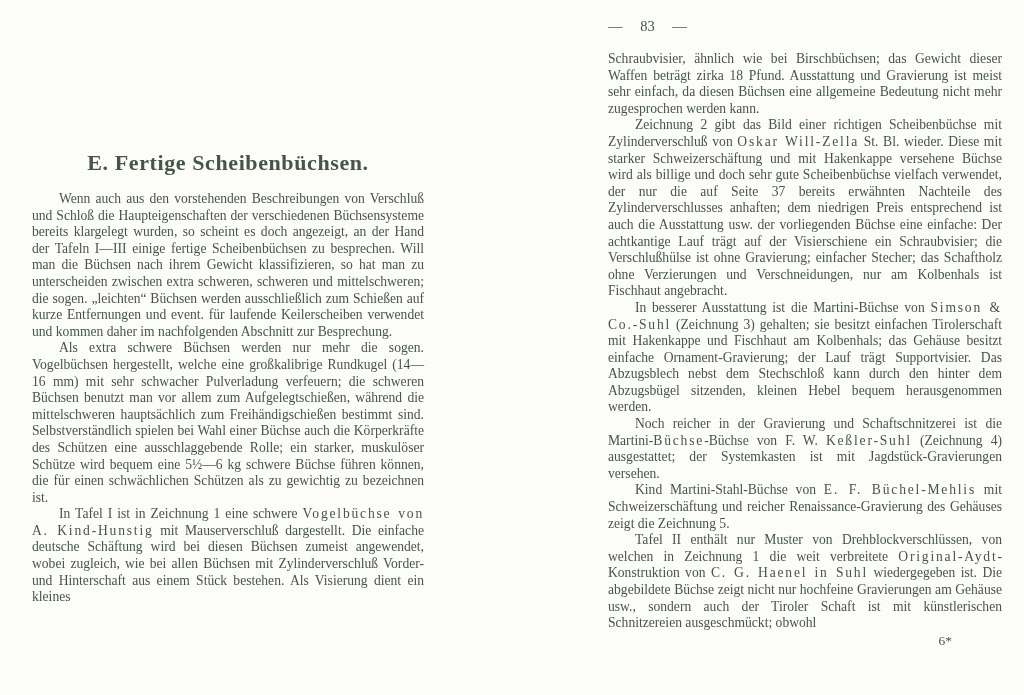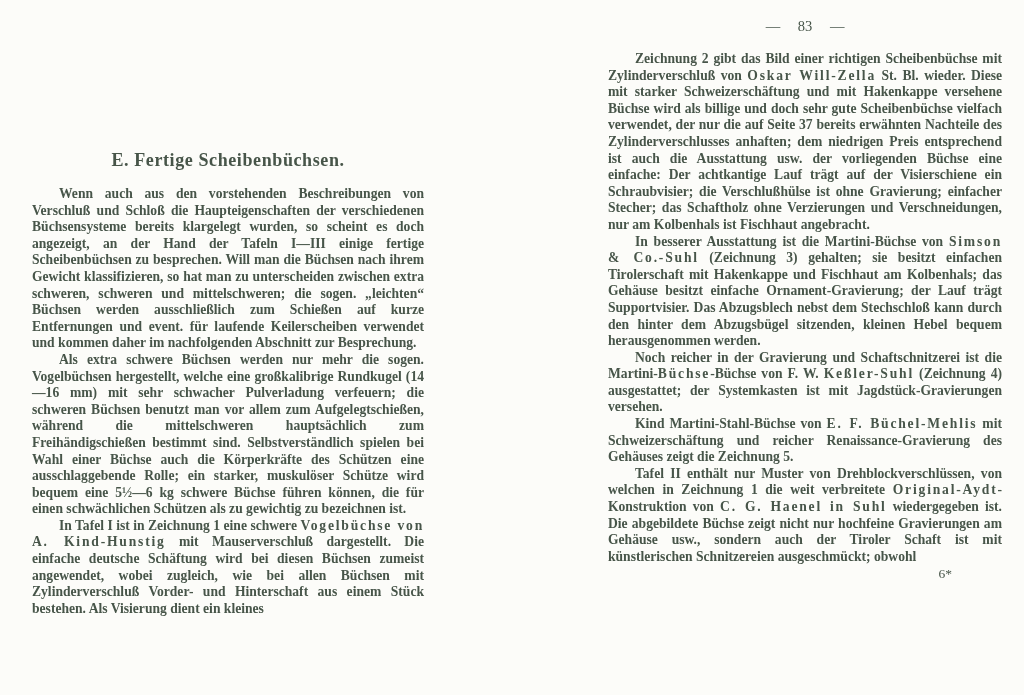--- a/index.html
+++ b/index.html
@@ -11,33 +11,33 @@
     width:1024px;height:695px;overflow:hidden;
     background:var(--paper);
     color:var(--ink);
     font-family:"Liberation Serif","DejaVu Serif",serif;
   }
   .page{position:relative;width:1024px;height:695px;}
   .col{position:absolute;}
   .col-left{left:32px;top:150px;width:392px;}
   .col-right{left:608px;top:18px;width:394px;}
   .heading{
-    font-size:18px;font-weight:bold;text-align:center;
+    font-size:22px;font-weight:bold;text-align:center;
     margin:0 0 15px 0;letter-spacing:0.6px;
   }
   .page-number{
-    text-align:center;font-size:14.5px;word-spacing:14px;
+    text-align:left;font-size:14.5px;word-spacing:14px;
     margin:0 0 16px 0;
   }
   .para{
     margin:0;font-size:13.6px;line-height:16.6px;
     text-align:justify;text-justify:inter-word;
     hyphens:auto;-webkit-hyphens:auto;
   }
-  .para.indent{text-indent:27px;font-weight:bold;}
+  .para.indent{text-indent:27px;}
   .sperr{letter-spacing:1.8px;}
   .signature{
     text-align:right;padding-right:50px;font-size:13.5px;margin-top:1px;
   }
 </style>
 </head>
 <body>
 
 <div class="page">
 
@@ -46,20 +46,21 @@
     <div>
         <p class="para indent"><span>Wenn auch aus den vorstehenden Beschreibungen von Verschluß und Schloß die Haupteigenschaften der verschiedenen Büchsensysteme bereits klargelegt wurden, so scheint es doch angezeigt, an der Hand der Tafeln I—III einige fertige Scheibenbüchsen zu besprechen. Will man die Büchsen nach ihrem Gewicht klassifizieren, so hat man zu unterscheiden zwischen extra schweren, schweren und mittelschweren; die sogen. „leichten“ Büchsen werden ausschließlich zum Schießen auf kurze Entfernungen und event. für laufende Keilerscheiben verwendet und kommen daher im nachfolgenden Abschnitt zur Besprechung.</span></p>
         <p class="para indent"><span>Als extra schwere Büchsen werden nur mehr die sogen. Vogelbüchsen hergestellt, welche eine großkalibrige Rundkugel (14—16 mm) mit sehr schwacher Pulverladung verfeuern; die schweren Büchsen benutzt man vor allem zum Aufgelegtschießen, während die mittelschweren hauptsächlich zum Freihändigschießen bestimmt sind. Selbstverständlich spielen bei Wahl einer Büchse auch die Körperkräfte des Schützen eine ausschlaggebende Rolle; ein starker, muskulöser Schütze wird bequem eine 5½—6 kg schwere Büchse führen können, die für einen schwächlichen Schützen als zu gewichtig zu bezeichnen ist.</span></p>
         <p class="para indent"><span>In Tafel I ist in Zeichnung 1 eine schwere </span><span class="sperr">Vogelbüchse von A. Kind-Hunstig</span><span> mit Mauserverschluß dargestellt. Die einfache deutsche Schäftung wird bei diesen Büchsen zumeist angewendet, wobei zugleich, wie bei allen Büchsen mit Zylinderverschluß Vorder- und Hinterschaft aus einem Stück bestehen. Als Visierung dient ein kleines</span></p>
       </div>
   </div>
 
   <div class="col col-right">
     <div class="page-number">— 83 —</div>
     <div>
+        <p class="para"><span>Schraubvisier, ähnlich wie bei Birschbüchsen; das Gewicht dieser Waffen beträgt zirka 18 Pfund. Ausstattung und Gravierung ist meist sehr einfach, da diesen Büchsen eine allgemeine Bedeutung nicht mehr zugesprochen werden kann.</span></p>
         <p class="para indent"><span>Zeichnung 2 gibt das Bild einer richtigen Scheibenbüchse mit Zylinderverschluß von </span><span class="sperr">Oskar Will-Zella</span><span> St. Bl. wieder. Diese mit starker Schweizerschäftung und mit Hakenkappe versehene Büchse wird als billige und doch sehr gute Scheibenbüchse vielfach verwendet, der nur die auf Seite 37 bereits erwähnten Nachteile des Zylinderverschlusses anhaften; dem niedrigen Preis entsprechend ist auch die Ausstattung usw. der vorliegenden Büchse eine einfache: Der achtkantige Lauf trägt auf der Visierschiene ein Schraubvisier; die Verschlußhülse ist ohne Gravierung; einfacher Stecher; das Schaftholz ohne Verzierungen und Verschneidungen, nur am Kolbenhals ist Fischhaut angebracht.</span></p>
         <p class="para indent"><span>In besserer Ausstattung ist die Martini-Büchse von </span><span class="sperr">Simson &amp; Co.-Suhl</span><span> (Zeichnung 3) gehalten; sie besitzt einfachen Tirolerschaft mit Hakenkappe und Fischhaut am Kolbenhals; das Gehäuse besitzt einfache Ornament-Gravierung; der Lauf trägt Supportvisier. Das Abzugsblech nebst dem Stechschloß kann durch den hinter dem Abzugsbügel sitzenden, kleinen Hebel bequem herausgenommen werden.</span></p>
         <p class="para indent"><span>Noch reicher in der Gravierung und Schaftschnitzerei ist die Martini-</span><span class="sperr">Büchse</span><span>-Büchse von F. W. </span><span class="sperr">Keßler-Suhl</span><span> (Zeichnung 4) ausgestattet; der Systemkasten ist mit Jagdstück-Gravierungen versehen.</span></p>
         <p class="para indent"><span>Kind Martini-Stahl-Büchse von </span><span class="sperr">E. F. Büchel-Mehlis</span><span> mit Schweizerschäftung und reicher Renaissance-Gravierung des Gehäuses zeigt die Zeichnung 5.</span></p>
         <p class="para indent"><span>Tafel II enthält nur Muster von Drehblockverschlüssen, von welchen in Zeichnung 1 die weit verbreitete </span><span class="sperr">Original-Aydt</span><span>-Konstruktion von </span><span class="sperr">C. G. Haenel in Suhl</span><span> wiedergegeben ist. Die abgebildete Büchse zeigt nicht nur hochfeine Gravierungen am Gehäuse usw., sondern auch der Tiroler Schaft ist mit künstlerischen Schnitzereien ausgeschmückt; obwohl</span></p>
       </div>
     <div class="signature">6*</div>
   </div>
 
 </div>

